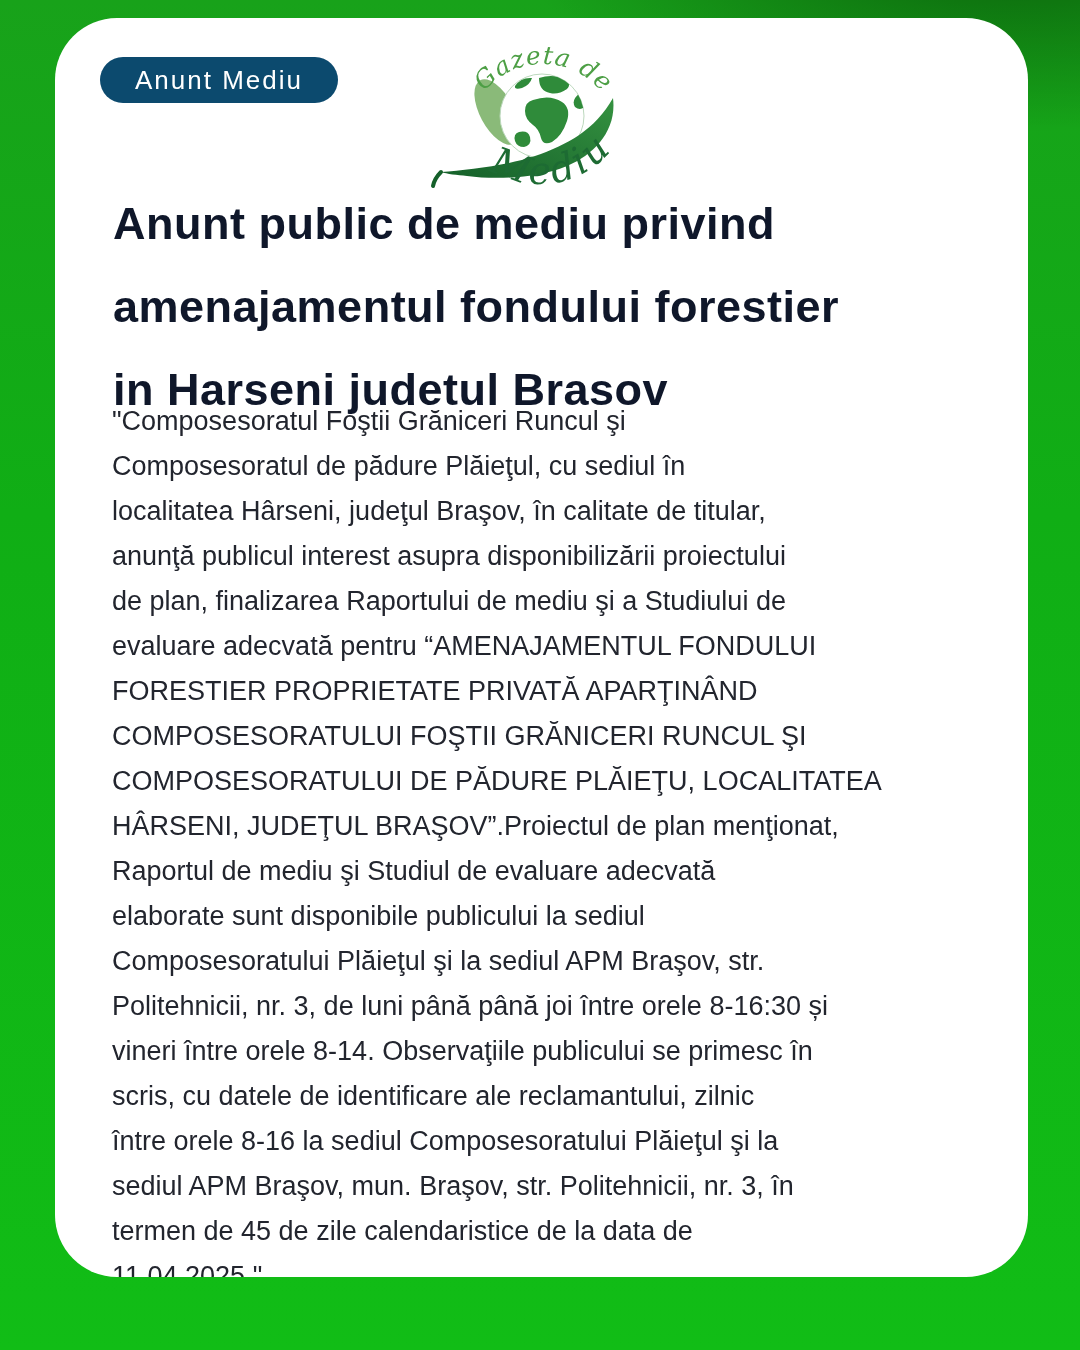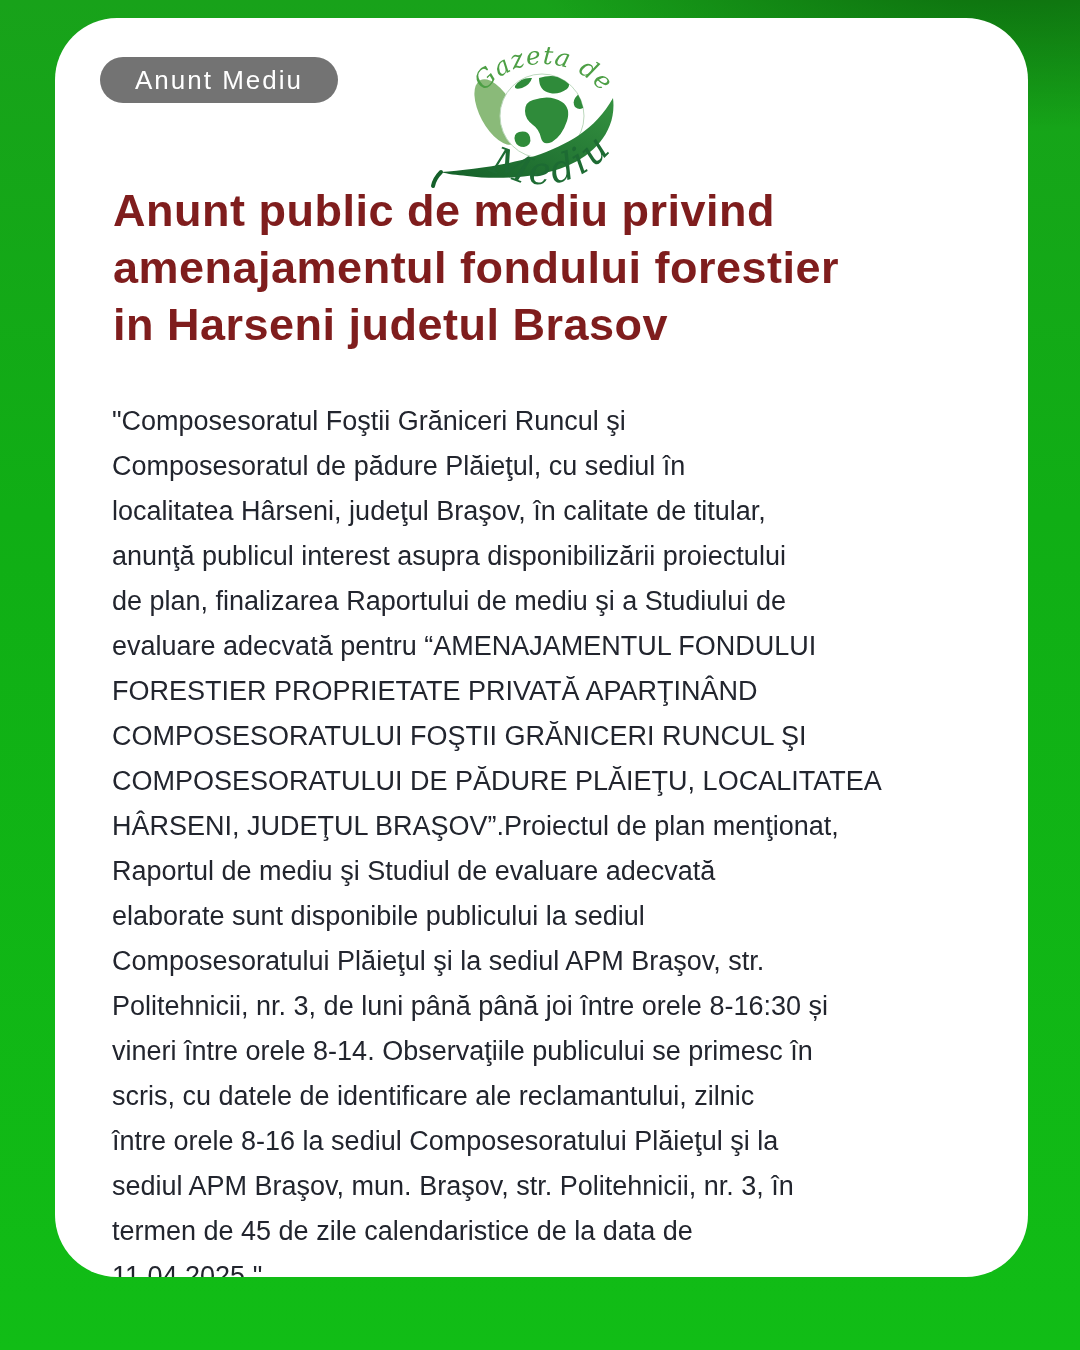--- a/index.html
+++ b/index.html
@@ -17,34 +17,34 @@
   .card {
     position: absolute; left: 55px; top: 18px;
     width: 973px; height: 1259px;
     background: #ffffff; border-radius: 62px;
     overflow: hidden;
   }
   .badge {
     position: absolute; left: 45px; top: 39px;
     height: 46px; line-height: 46px;
     padding: 0 35px; border-radius: 24px;
-    background: #737373; color: #ffffff;
+    background: #0c4a6e; color: #ffffff;
     font-size: 26px; letter-spacing: 2px; font-weight: 500;
   }
   .logo {
     position: absolute; top: 16px; left: 50%;
     transform: translateX(-50%);
     width: 230px; height: 155px;
   }
   .logo svg { display: block; }
   .logo-serif { font-family: "DejaVu Serif", serif; font-style: italic; }
   .title {
     position: absolute; left: 58px; top: 164px; width: 880px;
-    font-size: 45px; line-height: 57px; font-weight: 700;
-    color: #7f1d1d; letter-spacing: 0.5px;
+    font-size: 45px; line-height: 83px; font-weight: 700;
+    color: #0f172a; letter-spacing: 0.5px;
     white-space: pre-line;
   }
   .body-text {
     position: absolute; left: 57px; top: 381px; width: 890px;
     font-size: 27px; line-height: 45px; font-weight: 400;
     color: #22252e;
     white-space: pre-line;
   }
 </style>
 </head>

